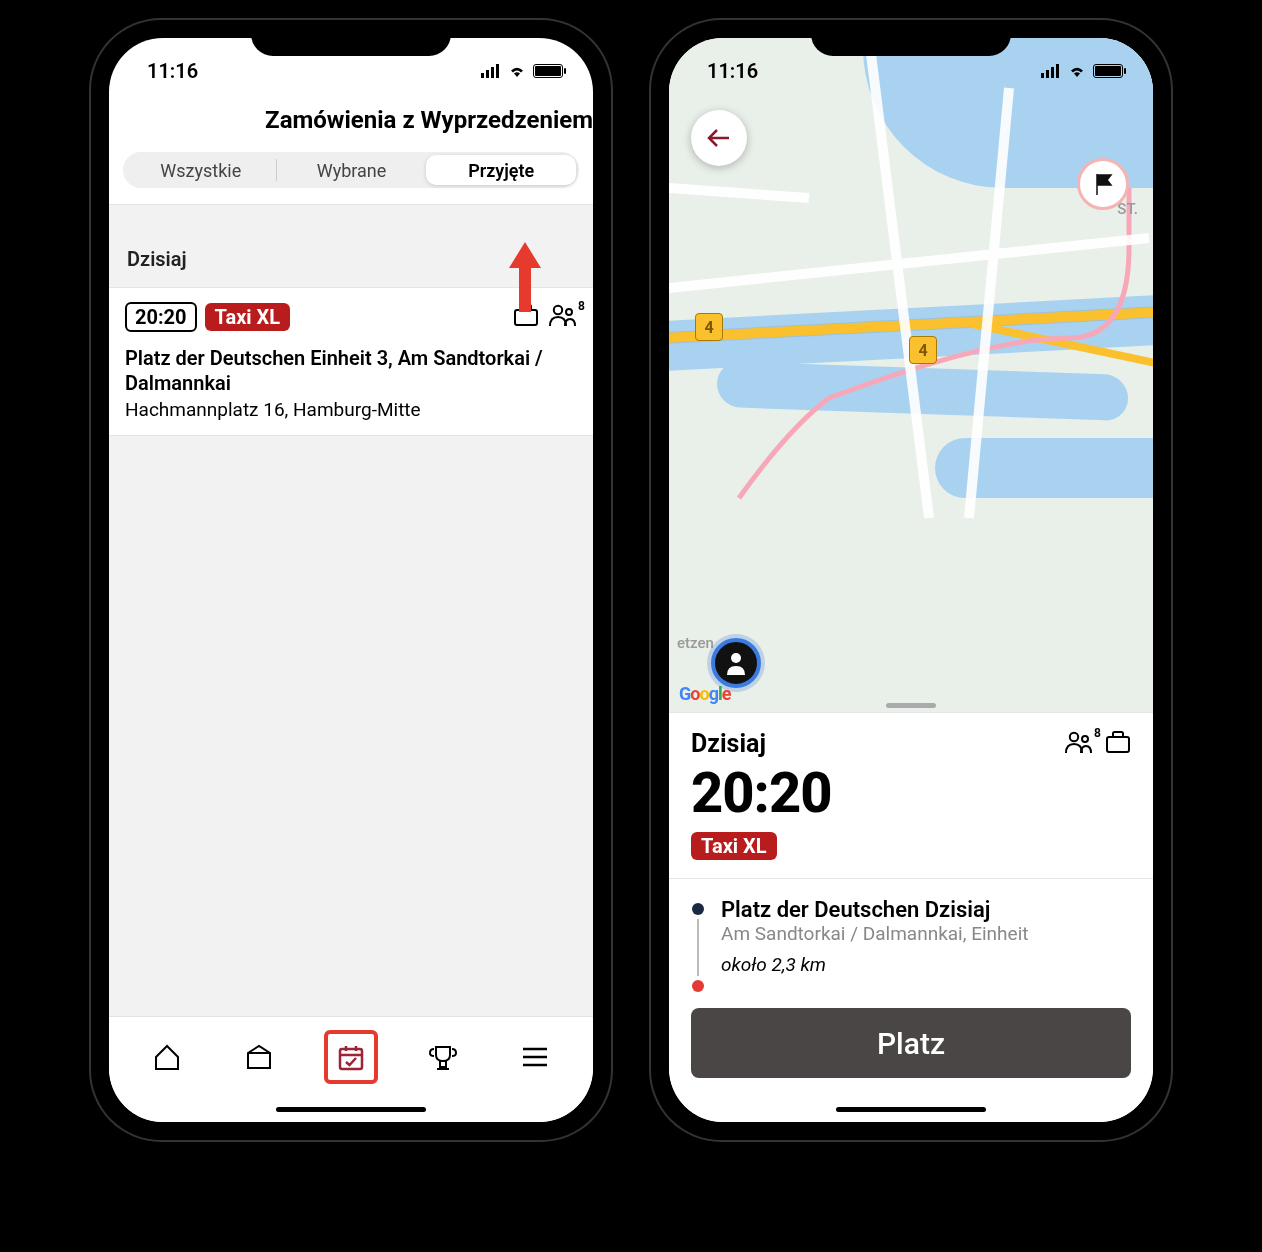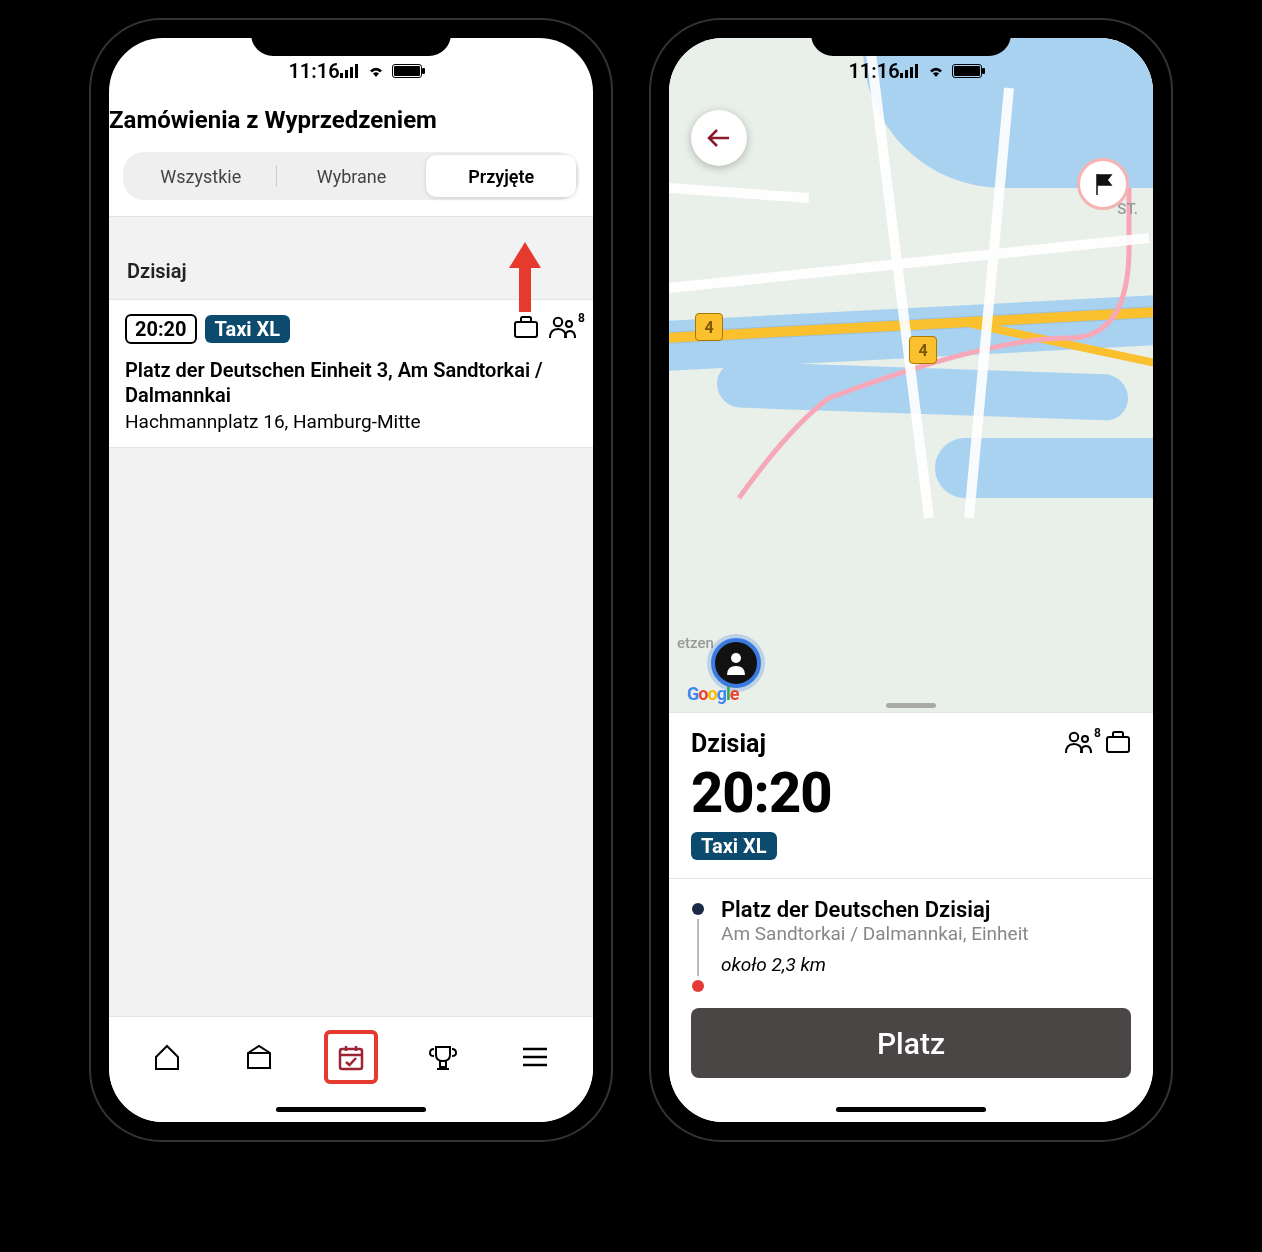--- a/index.html
+++ b/index.html
@@ -36,41 +36,41 @@
     border-radius: 54px;
     overflow: hidden;
     position: relative;
     display: flex;
     flex-direction: column;
   }
   .statusbar {
     height: 54px;
     display: flex;
     align-items: center;
-    justify-content: center;
+    justify-content: space-between;
     padding: 12px 30px 0 38px;
     font-weight: 600;
     font-size: 20px;
     position: relative;
     z-index: 50;
   }
   .status-icons { display: flex; gap: 6px; align-items: center; }
   .bat { width: 30px; height: 14px; border: 1.5px solid #000; border-radius: 3px; position: relative; }
   .bat::after { content: ""; position: absolute; right: -4px; top: 3px; width: 2.5px; height: 6px; background: #000; border-radius: 1px; }
   .bat::before { content: ""; position: absolute; left: 1px; top: 1px; right: 1px; bottom: 1px; background: #000; border-radius: 1px; }
 
   
-  .header-title { text-align: left; font-size: 24px; font-weight: 700; padding: 14px 0 18px; }
+  .header-title { text-align: right; font-size: 24px; font-weight: 700; padding: 14px 0 18px; }
   .seg-wrap { padding: 0 14px; }
   .seg {
     display: flex;
     background: #efefef;
     border-radius: 21px;
     padding: 3px;
-    height: 48px;
+    height: 36px;
   }
   .seg .opt {
     flex: 1;
     display: flex;
     align-items: center;
     justify-content: center;
     font-size: 18px;
     color: #444;
     border-radius: 10px;
     position: relative;
@@ -93,21 +93,21 @@
   }
   .card-row1 { display: flex; align-items: center; gap: 8px; }
   .time-pill {
     border: 2px solid #000;
     border-radius: 6px;
     padding: 1px 8px;
     font-size: 20px;
     font-weight: 700;
   }
   .taxi-pill {
-    background: #0c4a6e;
+    background: #b91c1c;
     color: #fff;
     border-radius: 6px;
     padding: 2px 10px;
     font-size: 20px;
     font-weight: 700;
   }
   .card-icons { margin-left: auto; display: flex; gap: 10px; }
   .card-pickup { font-size: 20px; font-weight: 600; margin-top: 14px; line-height: 1.25; }
   .card-dropoff { font-size: 19px; color: #000000; margin-top: 2px; }
 
@@ -142,21 +142,21 @@
   .statusbar.overlay { position: absolute; top: 0; left:0; right:0; z-index: 40; }
   .water { position: absolute; background: #a9d2f1; }
   .w1 { top: 0; right: 0; width: 60%; height: 150px; border-radius: 0 0 0 140px; }
   .w2 { top: 270px; left: 0; width: 100%; height: 50px; transform: skewY(-3deg); }
   .w3 { top: 330px; left: 10%; width: 85%; height: 46px; border-radius:30px; transform: skewY(2deg); }
   .w4 { top: 400px; right: 0; width: 45%; height: 60px; border-radius:40px 0 0 40px; }
   .road { position: absolute; top: 282px; left: 0; width: 100%; height: 10px; background: #fbc02d; box-shadow: 0 0 0 1px rgba(0,0,0,.08); transform: skewY(-3deg); }
   .road2 { position: absolute; top: 302px; right: -10px; width: 40%; height: 8px; background: #fbc02d; transform: rotate(12deg); }
   .route { position: absolute; inset:0; pointer-events:none; }
   .shield { position:absolute; width:28px; height:28px; background:#fbc02d; border:1px solid #a97900; border-radius:4px; display:flex; align-items:center; justify-content:center; font-weight:700; font-size:16px; color:#7a5700;}
-  .g-logo { position:absolute; bottom:8px; left:18px; font-size:18px; font-weight:700; letter-spacing:-1px; }
+  .g-logo { position:absolute; bottom:8px; left:10px; font-size:18px; font-weight:700; letter-spacing:-1px; }
   .g-logo span:nth-child(1){color:#4285F4}.g-logo span:nth-child(2){color:#EA4335}.g-logo span:nth-child(3){color:#FBBC05}.g-logo span:nth-child(4){color:#4285F4}.g-logo span:nth-child(5){color:#34A853}.g-logo span:nth-child(6){color:#EA4335}
   .back-btn {
     position: absolute; top: 72px; left: 22px;
     width: 56px; height: 56px;
     background: #fff; border-radius: 50%;
     box-shadow: 0 2px 8px rgba(0,0,0,.25);
     display: flex; align-items: center; justify-content: center;
     z-index: 30;
   }
   .origin-marker {

